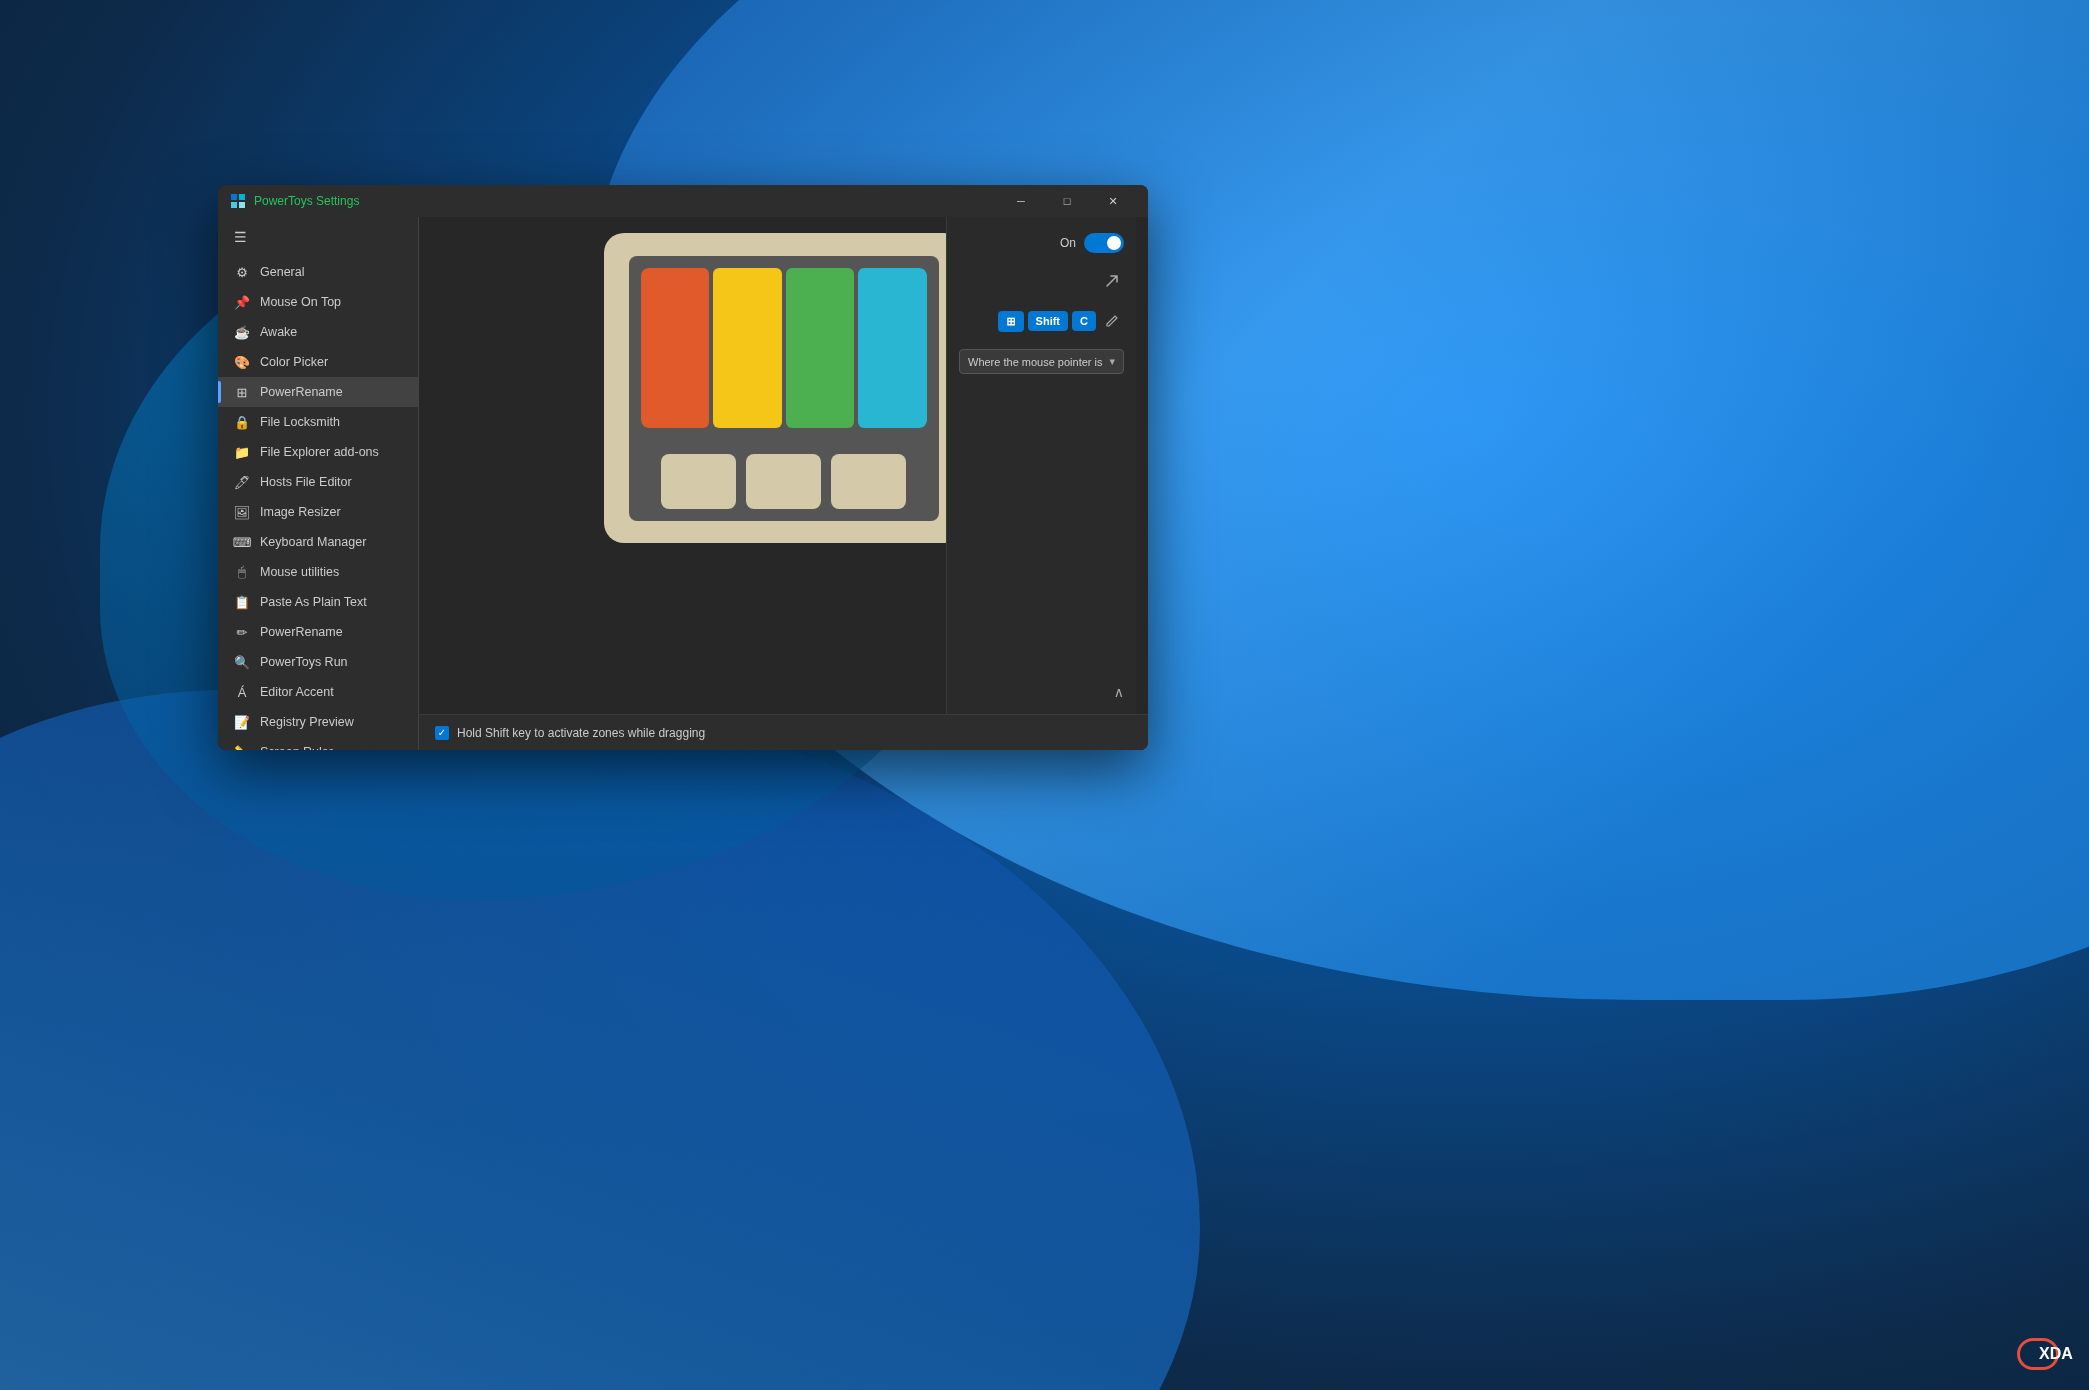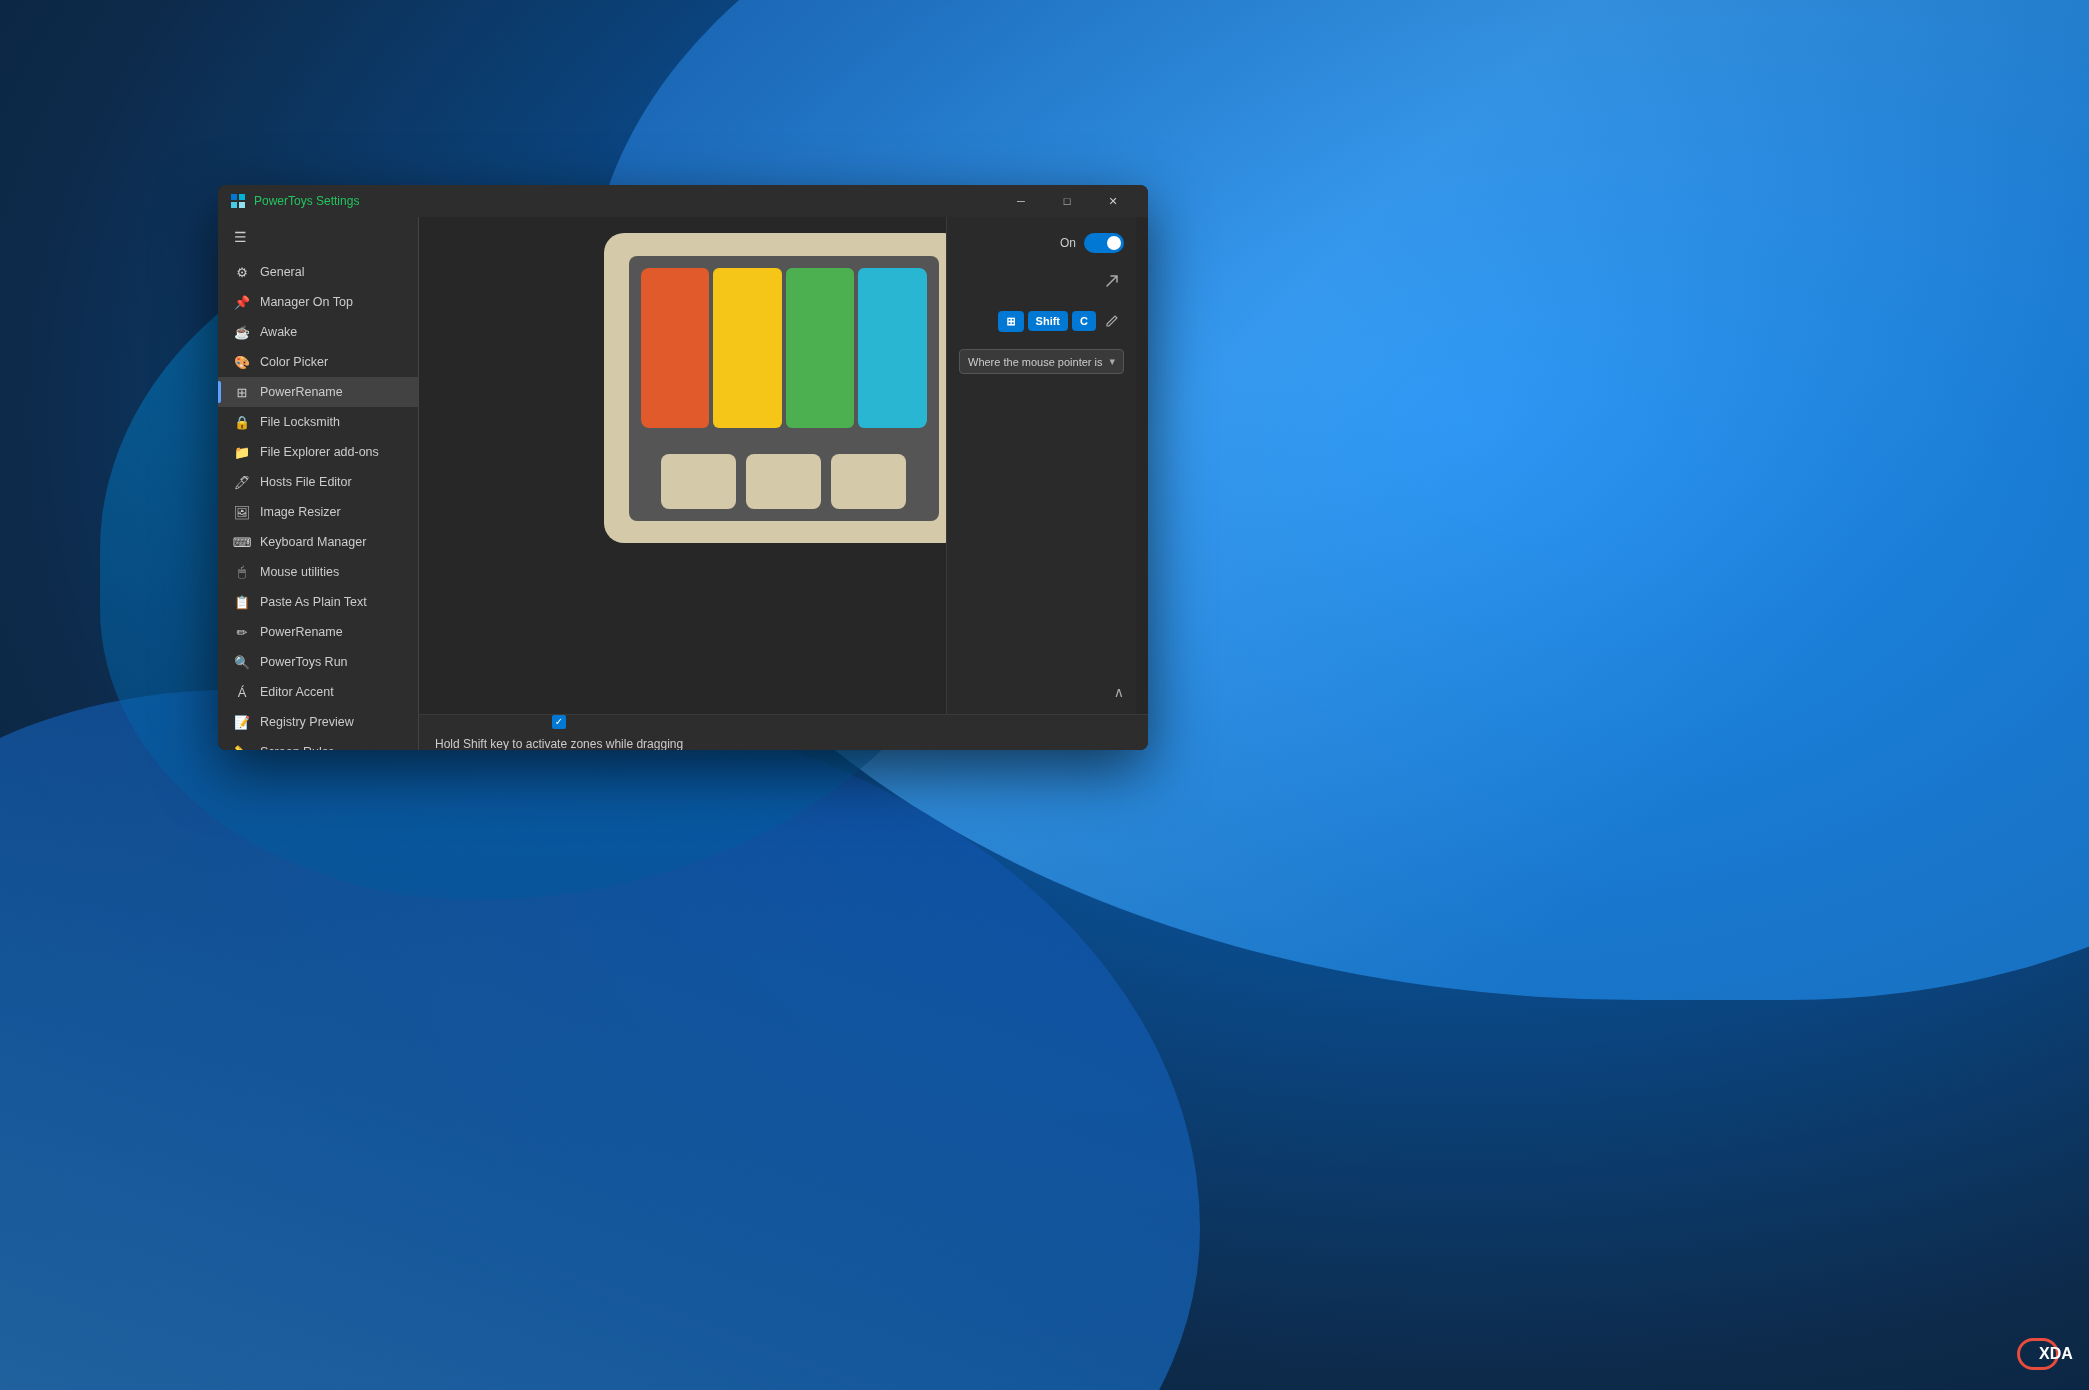--- a/index.html
+++ b/index.html
@@ -326,21 +326,20 @@
     
     .dropdown-row {
       display: flex;
       align-items: center;
       justify-content: flex-end;
     }
     .bottom-checkbox {
       display: flex;
       align-items: center;
       gap: 8px;
-      flex-direction: column;
     }
     .checkbox-box {
       width: 14px;
       height: 14px;
       background: #0078d4;
       border-radius: 2px;
       display: flex;
       align-items: center;
       justify-content: center;
     }
@@ -409,21 +408,21 @@
       <div class="menu-toggle">
         <span>☰</span>
       </div>
 
       <div class="sidebar-item">
         <span class="sidebar-icon">⚙</span>
         <span>General</span>
       </div>
       <div class="sidebar-item">
         <span class="sidebar-icon">📌</span>
-        <span>Manager On Top</span>
+        <span>Mouse On Top</span>
       </div>
       <div class="sidebar-item">
         <span class="sidebar-icon">☕</span>
         <span>Awake</span>
       </div>
       <div class="sidebar-item">
         <span class="sidebar-icon">🎨</span>
         <span>Color Picker</span>
       </div>
       <div class="sidebar-item active">

